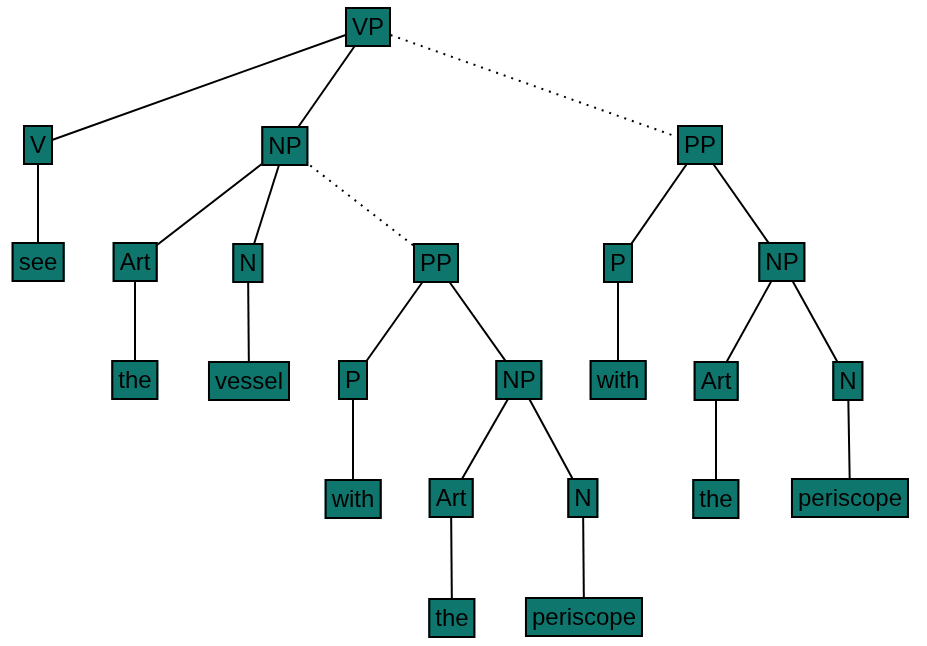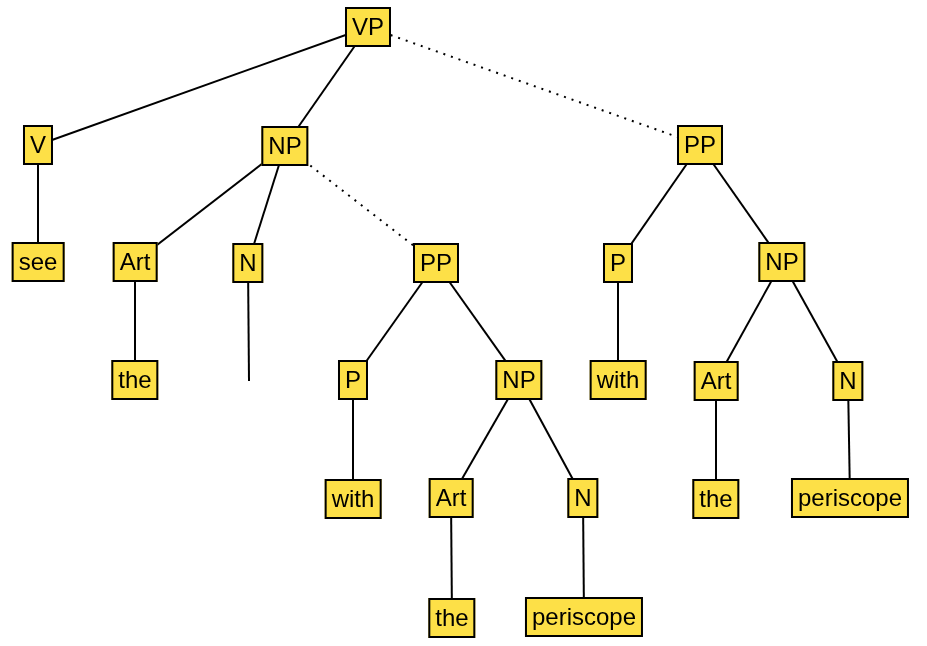--- a/index.html
+++ b/index.html
@@ -23,21 +23,21 @@
   .edges line {
     stroke: #000000;
     stroke-width: 2;
   }
   .edges line.dotted {
     stroke-dasharray: 2 6;
   }
   .node {
     position: absolute;
     transform: translate(-50%, -50%);
-    background: #fde047;
+    background: #0f766e;
     border: 2px solid #000000;
     color: #000000;
     font-size: 24px;
     line-height: 28px;
     padding: 4px 5px;
     white-space: nowrap;
     text-align: center;
   }
   .node.terminal {
   }
@@ -79,20 +79,21 @@
   <div class="node" style="left:700px;top:145px">PP</div>
 
   <div class="node terminal" style="left:38px;top:262px">see</div>
   <div class="node" style="left:135px;top:262px">Art</div>
   <div class="node" style="left:248px;top:263px">N</div>
   <div class="node" style="left:436px;top:263px">PP</div>
   <div class="node" style="left:618px;top:263px">P</div>
   <div class="node" style="left:782px;top:262px">NP</div>
 
   <div class="node terminal" style="left:135px;top:380px">the</div>
+  <div class="node terminal" style="left:249px;top:381px">vessel</div>
   <div class="node" style="left:353px;top:380px">P</div>
   <div class="node" style="left:519px;top:380px">NP</div>
   <div class="node terminal" style="left:618px;top:380px">with</div>
   <div class="node" style="left:716px;top:381px">Art</div>
   <div class="node" style="left:848px;top:381px">N</div>
 
   <div class="node terminal" style="left:353px;top:499px">with</div>
   <div class="node" style="left:451px;top:498px">Art</div>
   <div class="node" style="left:583px;top:498px">N</div>
   <div class="node terminal" style="left:716px;top:499px">the</div>

